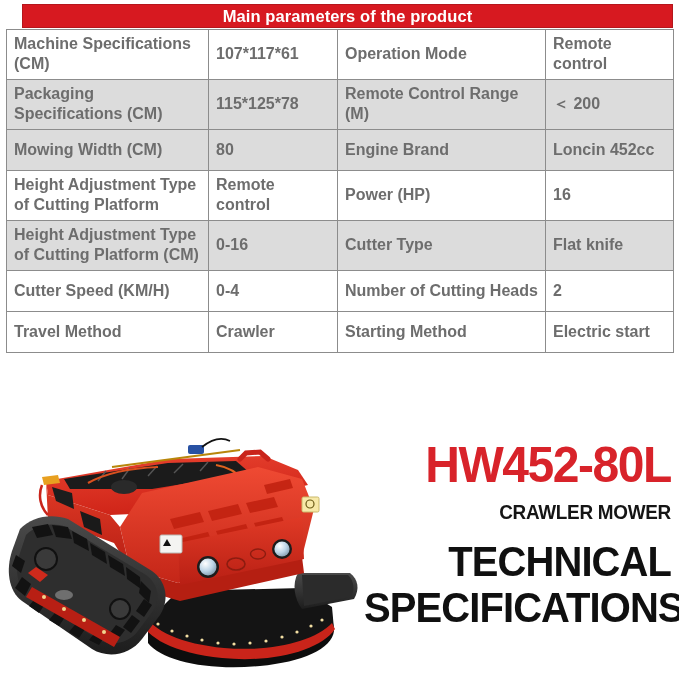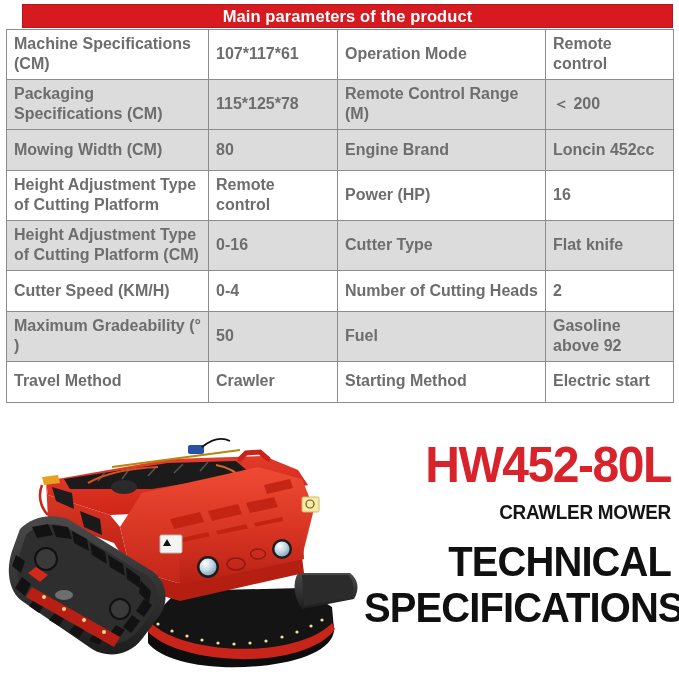--- a/index.html
+++ b/index.html
@@ -196,26 +196,20 @@
           <td>Flat knife</td>
         </tr>
 
         <tr class="plain">
           <td>Cutter Speed (KM/H)</td>
           <td>0-4</td>
           <td>Number of Cutting Heads</td>
           <td>2</td>
         </tr>
 
-        <tr class="shaded">
-          <td>Maximum Gradeability (° )</td>
-          <td>50</td>
-          <td>Fuel</td>
-          <td>Gasoline above 92</td>
-        </tr>
 
         <tr class="plain">
           <td>Travel Method</td>
           <td>Crawler</td>
           <td>Starting Method</td>
           <td>Electric start</td>
         </tr>
 
       </tbody>
     </table>

